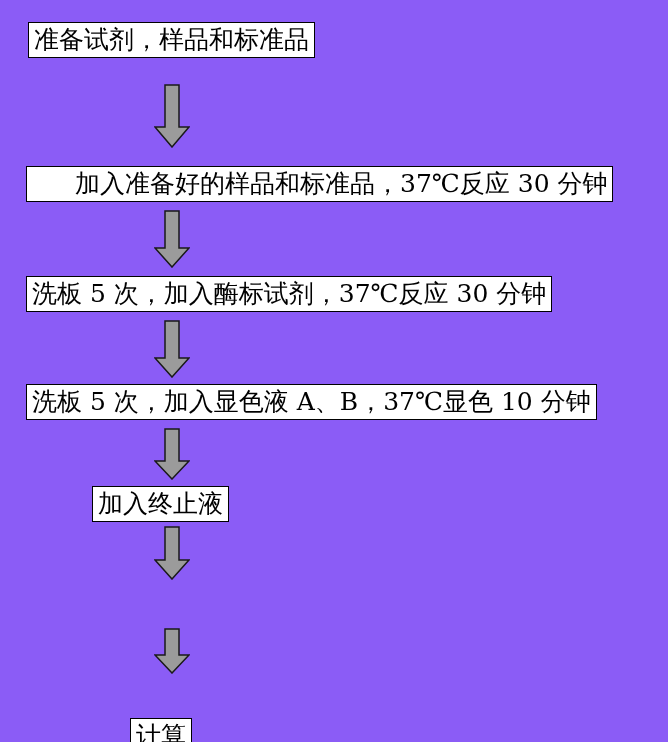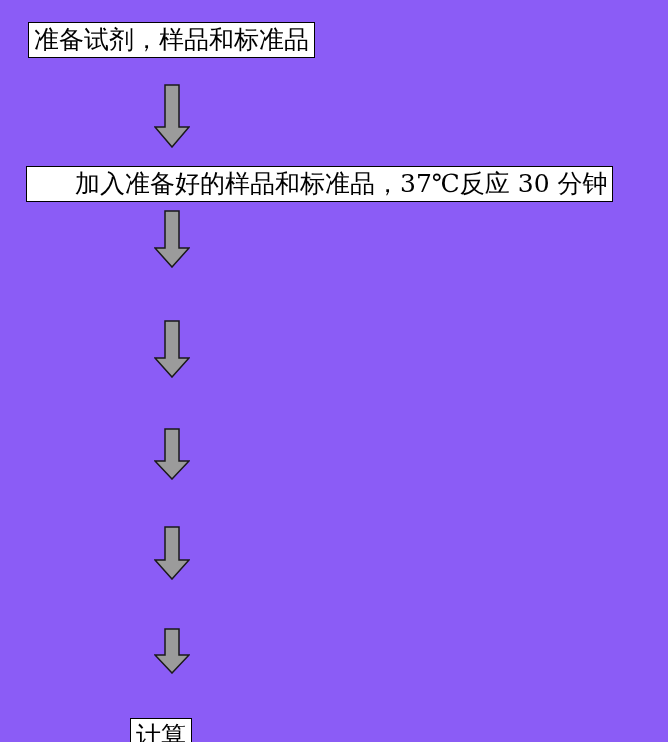--- a/index.html
+++ b/index.html
@@ -47,30 +47,33 @@
   <svg class="flow-arrow" style="left:154px; top:84px;" width="36" height="64" viewBox="0 0 36 64" aria-hidden="true">
     <polygon points="11,1 25,1 25,43 35,43 18,63 1,43 11,43"></polygon>
   </svg>
 
   <div class="flow-box" style="left:26px; top:166px;padding-left:48px;">加入准备好的样品和标准品，37℃反应 30 分钟</div>
 
   <svg class="flow-arrow" style="left:154px; top:210px;" width="36" height="58" viewBox="0 0 36 58" aria-hidden="true">
     <polygon points="11,1 25,1 25,38 35,38 18,57 1,38 11,38"></polygon>
   </svg>
 
+  <div class="flow-box" style="left:26px; top:276px;">洗板 5 次，加入酶标试剂，37℃反应 30 分钟</div>
 
   <svg class="flow-arrow" style="left:154px; top:320px;" width="36" height="58" viewBox="0 0 36 58" aria-hidden="true">
     <polygon points="11,1 25,1 25,38 35,38 18,57 1,38 11,38"></polygon>
   </svg>
 
+  <div class="flow-box" style="left:26px; top:384px;">洗板 5 次，加入显色液 A、B，37℃显色 10 分钟</div>
 
   <svg class="flow-arrow" style="left:154px; top:428px;" width="36" height="52" viewBox="0 0 36 52" aria-hidden="true">
     <polygon points="11,1 25,1 25,33 35,33 18,51 1,33 11,33"></polygon>
   </svg>
 
+  <div class="flow-box" style="left:92px; top:486px;">加入终止液</div>
 
   <svg class="flow-arrow" style="left:154px; top:526px;" width="36" height="54" viewBox="0 0 36 54" aria-hidden="true">
     <polygon points="11,1 25,1 25,34 35,34 18,53 1,34 11,34"></polygon>
   </svg>
 
 
   <svg class="flow-arrow" style="left:154px; top:628px;" width="36" height="46" viewBox="0 0 36 46" aria-hidden="true">
     <polygon points="11,1 25,1 25,27 35,27 18,45 1,27 11,27"></polygon>
   </svg>
 

